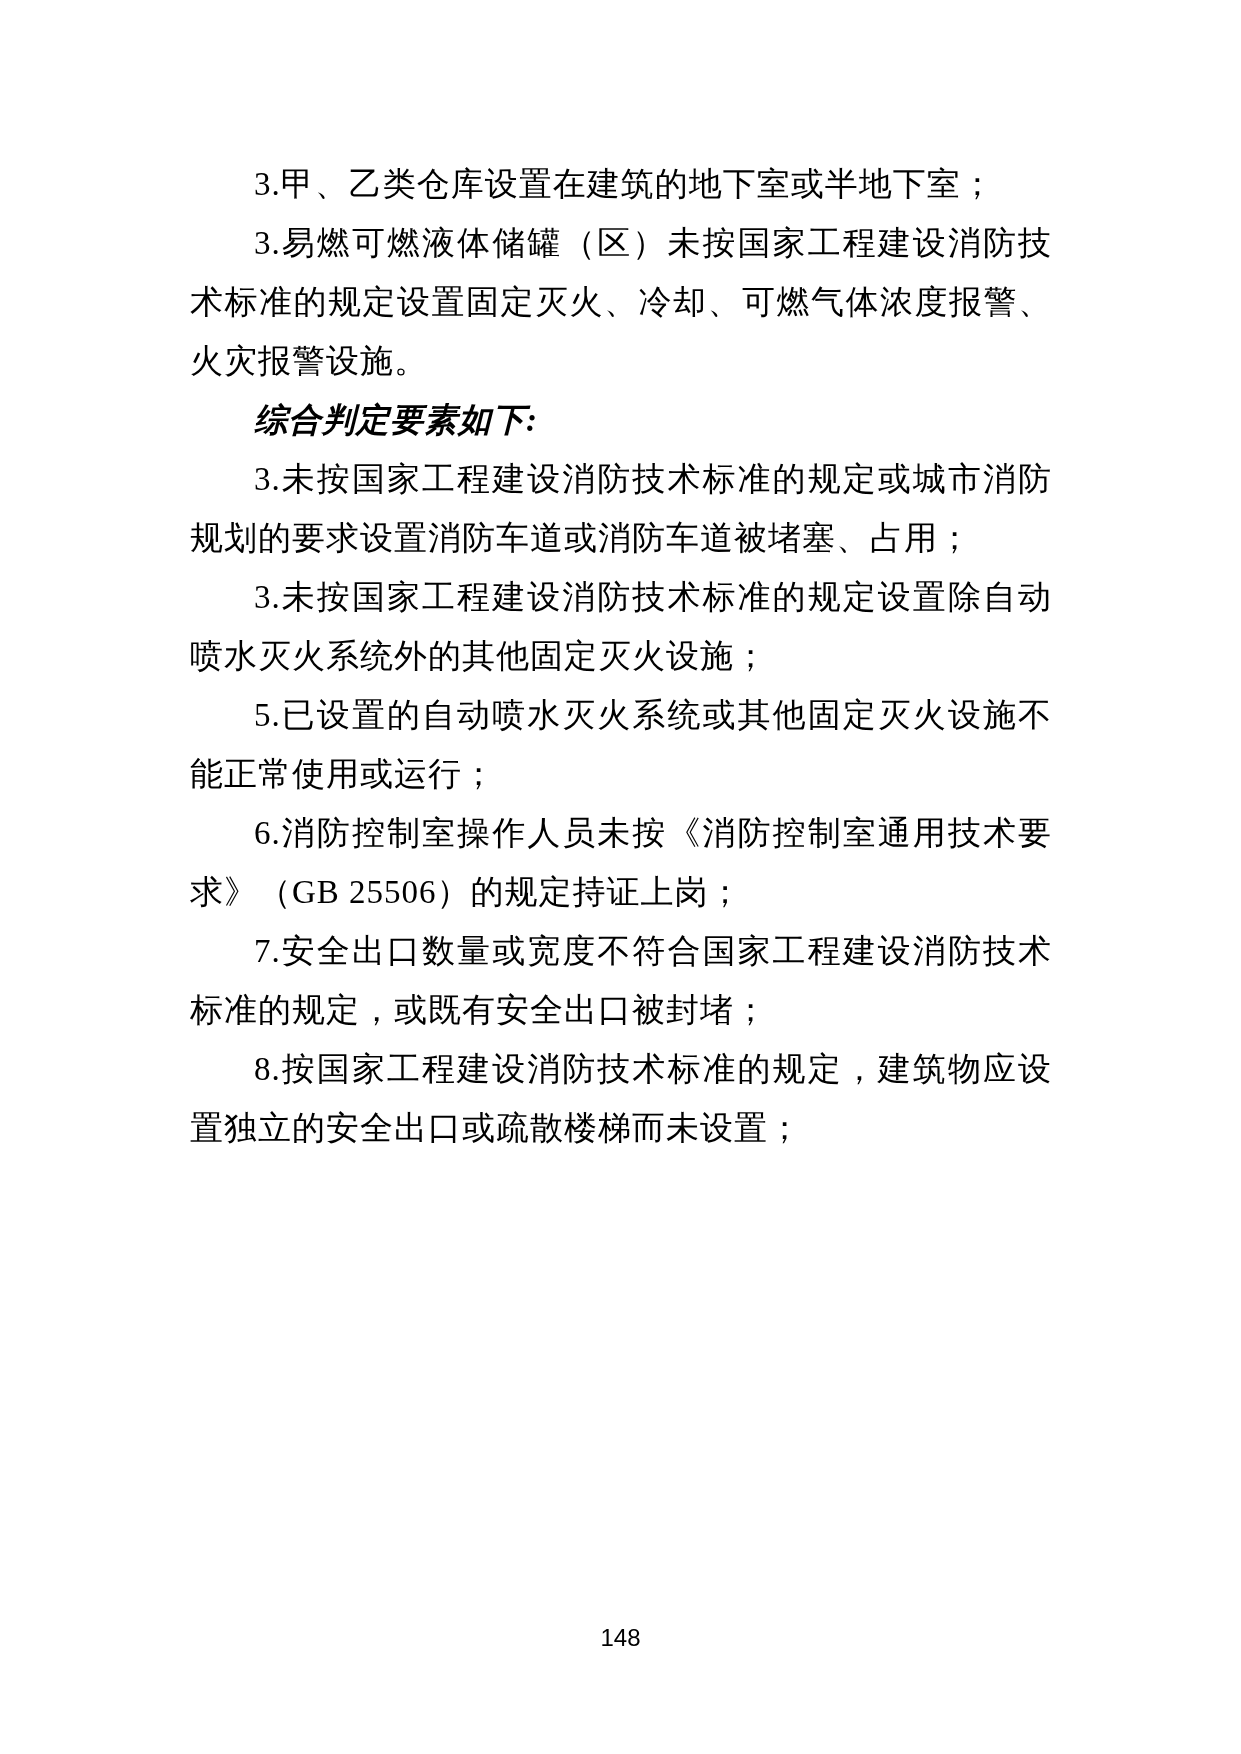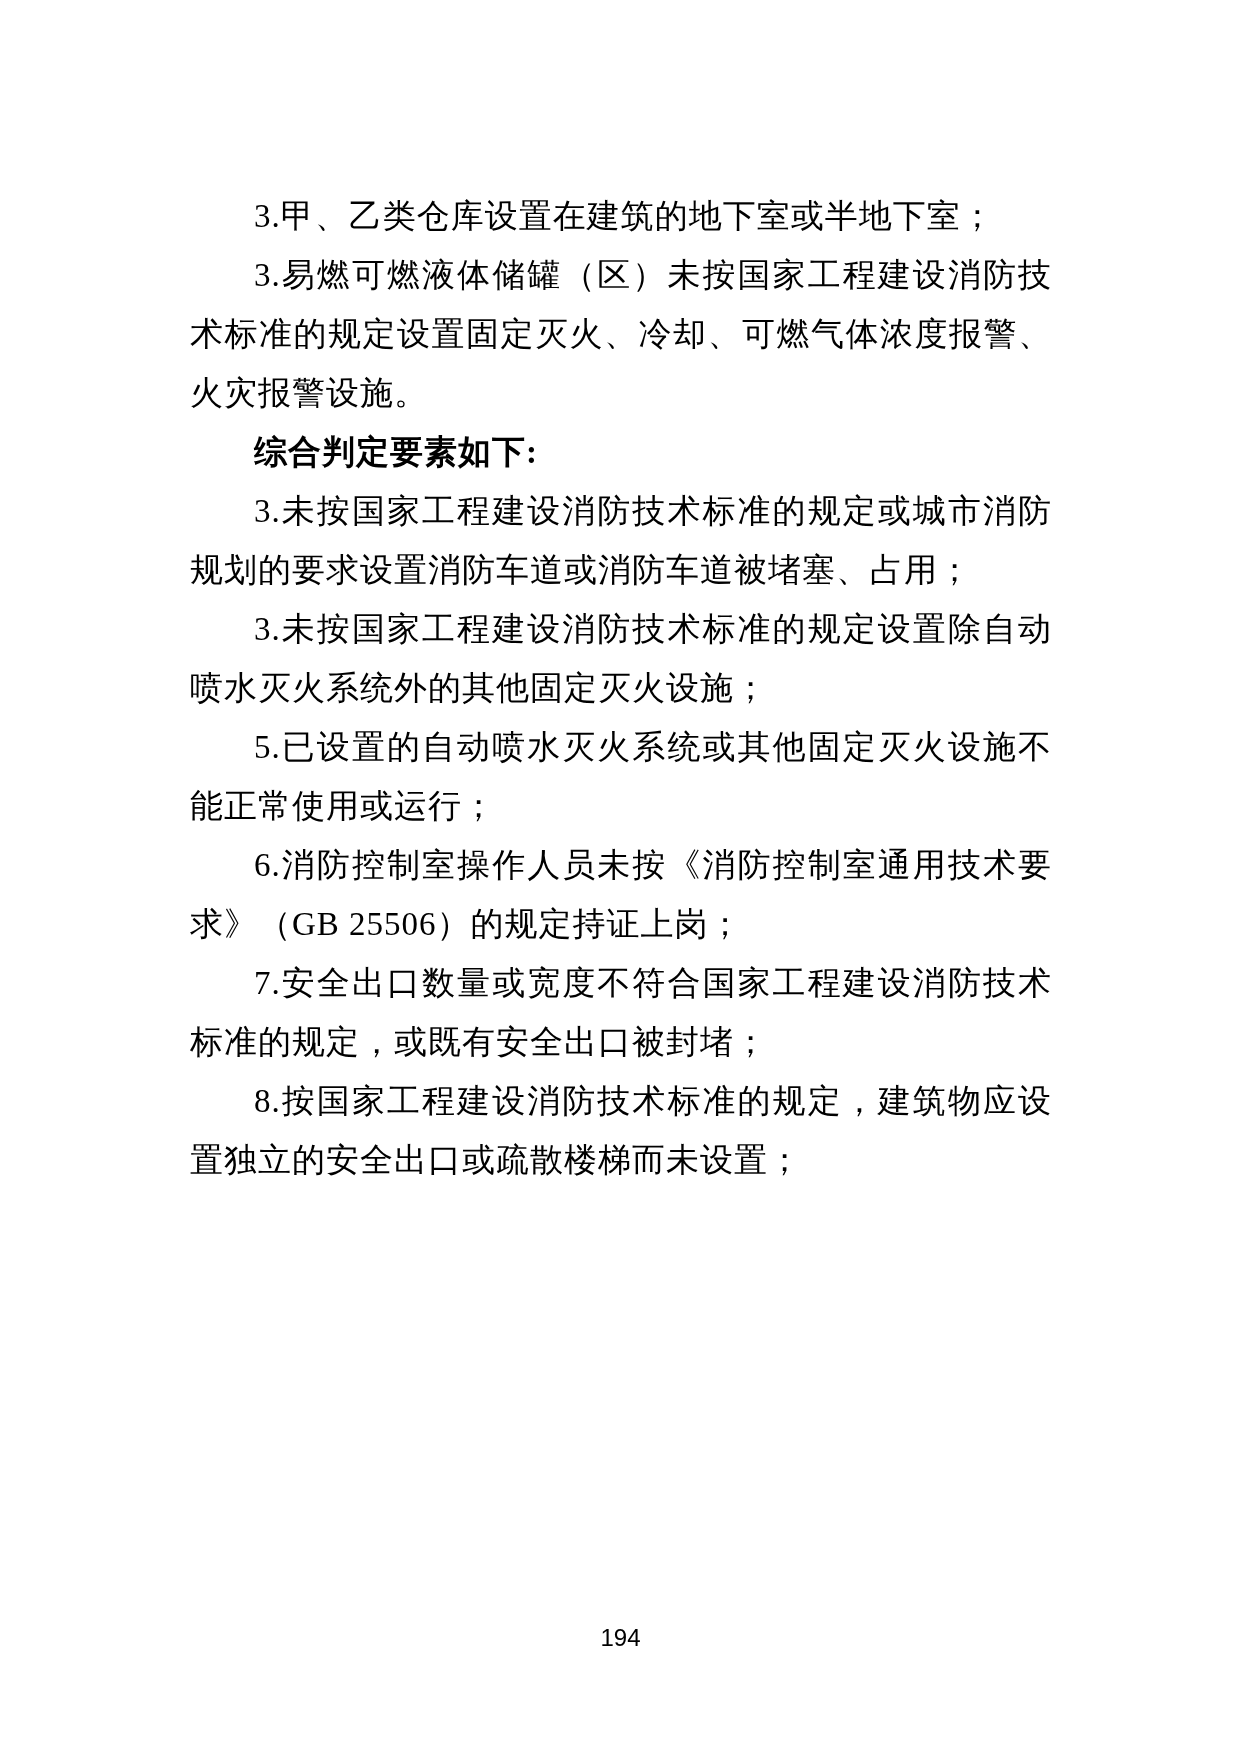--- a/index.html
+++ b/index.html
@@ -13,36 +13,36 @@
     height: 1754px;
     background: #ffffff;
     overflow: hidden;
     font-family: "Liberation Serif", "DejaVu Serif", serif;
     color: #000000;
   }
   .doc-body {
     box-sizing: border-box;
     padding: 155px 189px 0 190px; 
     width: 100%;
-    margin-top: 32px;
   }
   .doc-body p {
     margin: 0;
     font-size: 33px;
     line-height: 59px;
     text-align: justify;
     text-justify: inter-character;
     text-indent: 64px;       
     letter-spacing: 1px;
     word-break: break-all;
     line-break: anywhere;
   }
   .doc-body p.heading {
     font-weight: 700;
     text-align: left;
+    font-style: italic;
   }
   .page-footer {
     position: absolute;
     top: 1624px;
     left: 0;
     width: 100%;
     text-align: center;
     font-family: "Liberation Sans", "DejaVu Sans", sans-serif;
     font-size: 24px;
     line-height: 28px;
@@ -60,16 +60,16 @@
     <p class="heading">综合判定要素如下:</p>
     <p>3.未按国家工程建设消防技术标准的规定或城市消防规划的要求设置消防车道或消防车道被堵塞、占用；</p>
     <p>3.未按国家工程建设消防技术标准的规定设置除自动喷水灭火系统外的其他固定灭火设施；</p>
     <p>5.已设置的自动喷水灭火系统或其他固定灭火设施不能正常使用或运行；</p>
     <p>6.消防控制室操作人员未按《消防控制室通用技术要求》（GB 25506）的规定持证上岗；</p>
     <p>7.安全出口数量或宽度不符合国家工程建设消防技术标准的规定，或既有安全出口被封堵；</p>
     <p>8.按国家工程建设消防技术标准的规定，建筑物应设置独立的安全出口或疏散楼梯而未设置；</p>
   </div>
 
   <div class="page-footer">
-    <span>194</span>
+    <span>148</span>
   </div>
 
 </div>
 
 </body></html>

